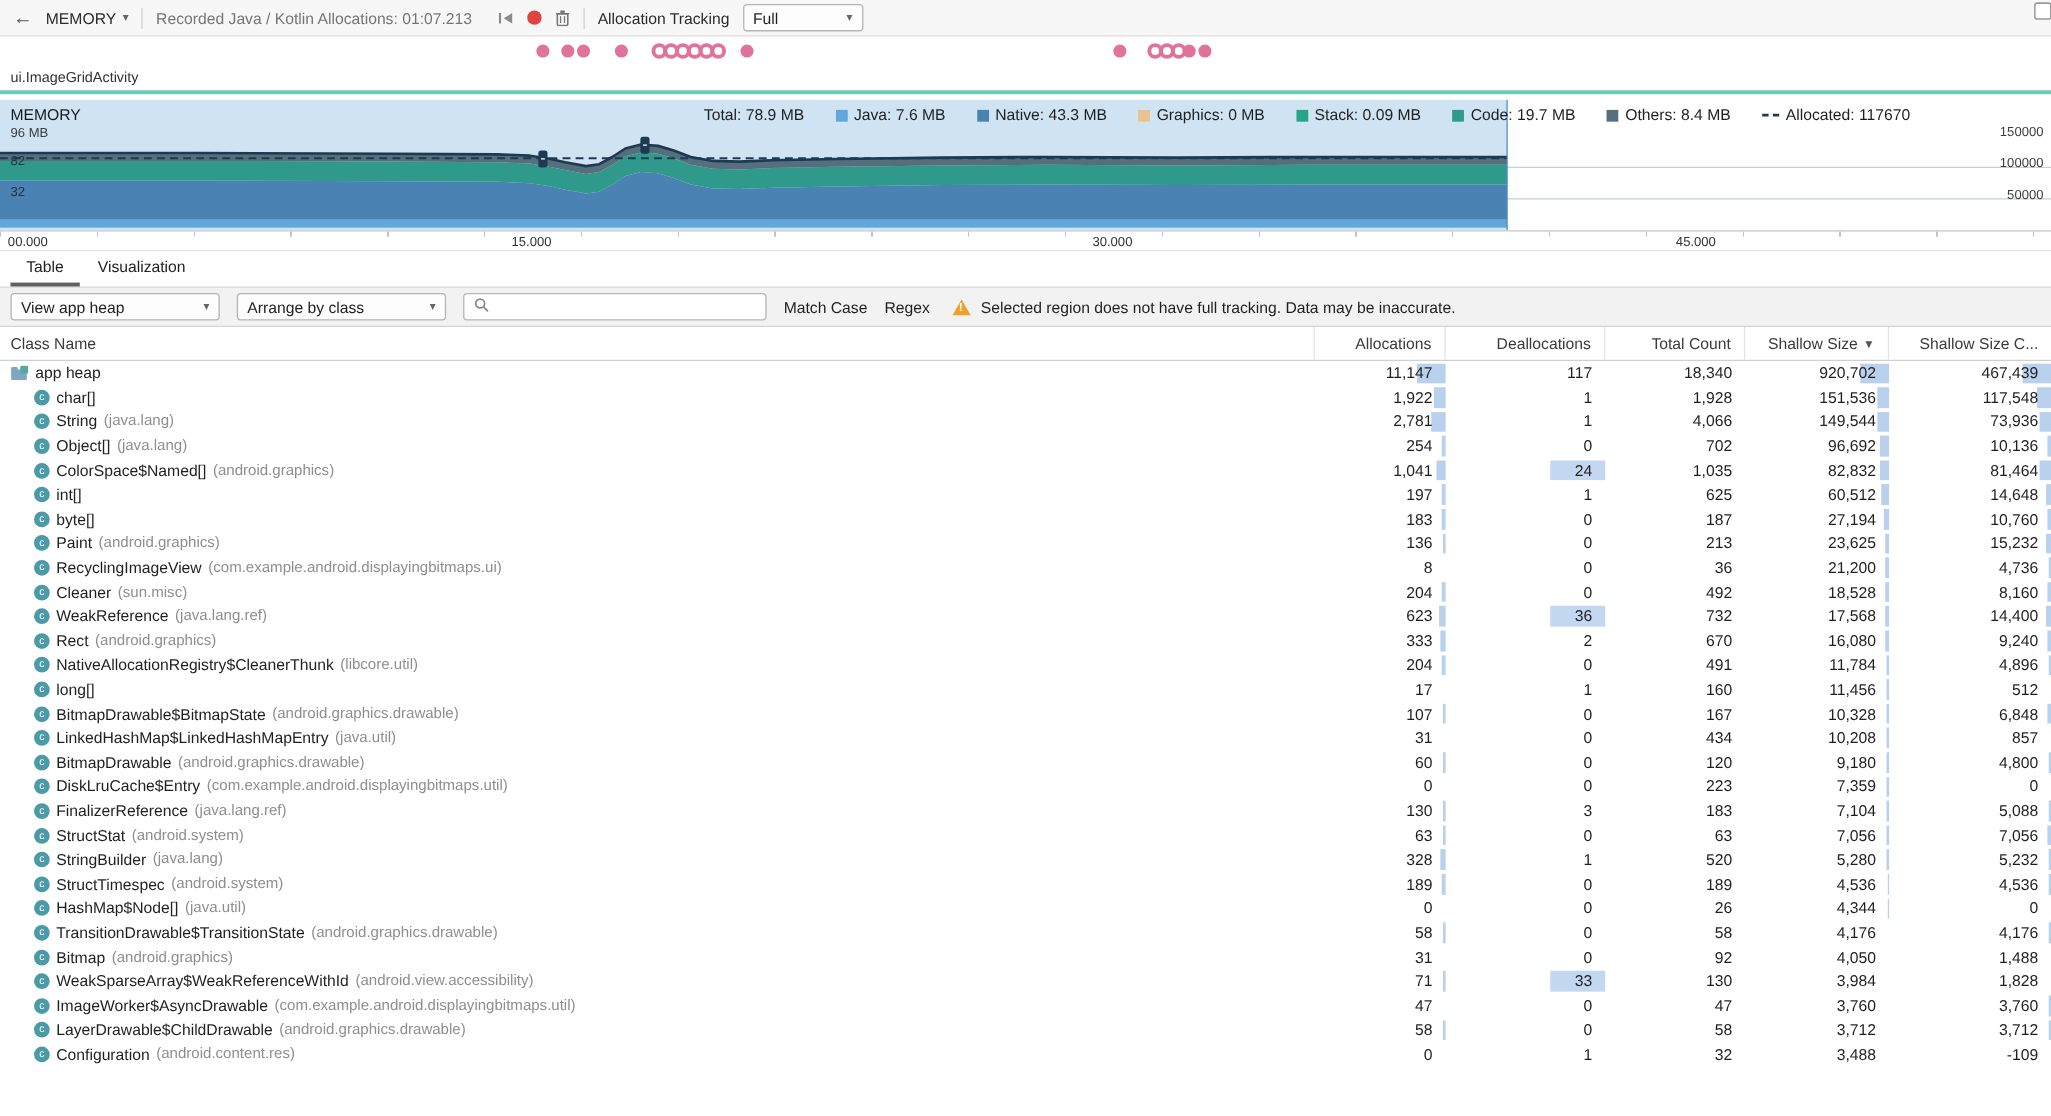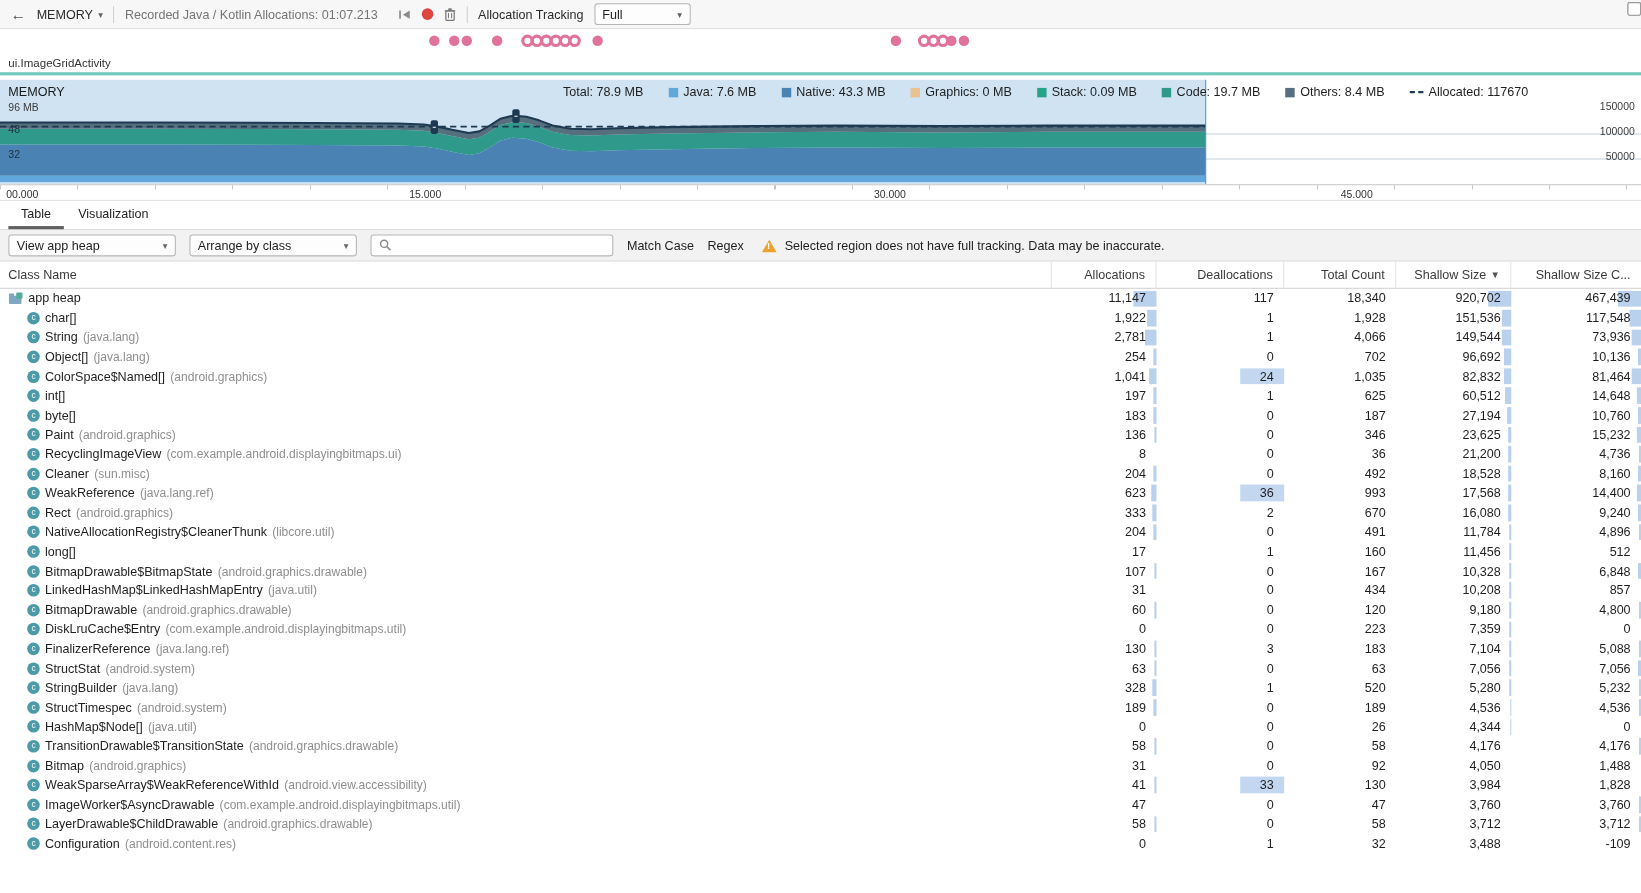--- a/index.html
+++ b/index.html
@@ -170,21 +170,21 @@
         <path d="M0,45 H1152" stroke="#1d3a52" stroke-width="1.5" stroke-dasharray="6 4" fill="none"></path>
         <path d="M0,41 L150,41 L300,41.5 L380,42 L405,43 L418,45 L432,48 L448,51 L458,49.5 L468,44 L478,37.5 L490,34.5 L503,35.5 L515,39 L528,44 L545,47 L565,47.5 L590,46.5 L640,45.5 L720,44.5 L800,44 L900,44.5 L1000,44 L1080,44 L1152,44" stroke="#1d3a52" stroke-width="2" fill="none" stroke-linejoin="round"></path>
         <line x1="1152" y1="0" x2="1152" y2="100" stroke="#4f90cf" stroke-width="1"></line>
         <rect x="411.5" y="39" width="7" height="13" rx="2" fill="#1d3a52"></rect>
         <line x1="413.5" y1="45.5" x2="416.5" y2="45.5" stroke="#fff" stroke-width="1"></line>
         <rect x="489.5" y="28.5" width="7" height="13" rx="2" fill="#1d3a52"></rect>
         <line x1="491.5" y1="35" x2="494.5" y2="35" stroke="#fff" stroke-width="1"></line>
       </svg>
     <span class="chart-title">MEMORY</span>
     <span class="ymax">96 MB</span>
-    <span class="gl g64">48</span>
+    <span class="gl g64">82</span>
     <span class="gl g32">32</span>
     <div class="legend">
         <span class="legend-item">
           <span>Total: 78.9 MB</span>
         </span>
         <span class="legend-item">
           <span class="sw" style="background: rgb(98, 167, 220);"></span>
           <span>Java: 7.6 MB</span>
         </span>
         <span class="legend-item">
@@ -485,21 +485,21 @@
       <span class="pkg">(android.graphics)</span>
     </div>
     <div class="td num w-a ca">
           <span class="v">136</span>
           <span class="bar" style="width: 2.4px;"></span>
         </div>
     <div class="td num w-d cd">
           <span class="v">0</span>
         </div>
     <div class="td num w-t ct">
-          <span class="v">346</span>
+          <span class="v">213</span>
         </div>
     <div class="td num w-s cs">
           <span class="v">23,625</span>
           <span class="bar" style="width: 3.5px;"></span>
         </div>
     <div class="td num w-c cc">
           <span class="v">15,232</span>
           <span class="bar" style="width: 4px;"></span>
         </div>
   </div>
@@ -563,21 +563,21 @@
     </div>
     <div class="td num w-a ca">
           <span class="v">623</span>
           <span class="bar" style="width: 5.2px;"></span>
         </div>
     <div class="td num w-d cd">
           <span class="v">36</span>
           <span class="box"></span>
         </div>
     <div class="td num w-t ct">
-          <span class="v">993</span>
+          <span class="v">732</span>
         </div>
     <div class="td num w-s cs">
           <span class="v">17,568</span>
           <span class="bar" style="width: 3px;"></span>
         </div>
     <div class="td num w-c cc">
           <span class="v">14,400</span>
           <span class="bar" style="width: 3.9px;"></span>
         </div>
   </div>
@@ -934,21 +934,21 @@
         </div>
   </div>
 
   <div class="tr">
     <div class="td name child">
       <span class="cicon">c</span>
       <span class="cls">WeakSparseArray$WeakReferenceWithId</span>
       <span class="pkg">(android.view.accessibility)</span>
     </div>
     <div class="td num w-a ca">
-          <span class="v">41</span>
+          <span class="v">71</span>
           <span class="bar" style="width: 1.9px;"></span>
         </div>
     <div class="td num w-d cd">
           <span class="v">33</span>
           <span class="box"></span>
         </div>
     <div class="td num w-t ct">
           <span class="v">130</span>
         </div>
     <div class="td num w-s cs">

